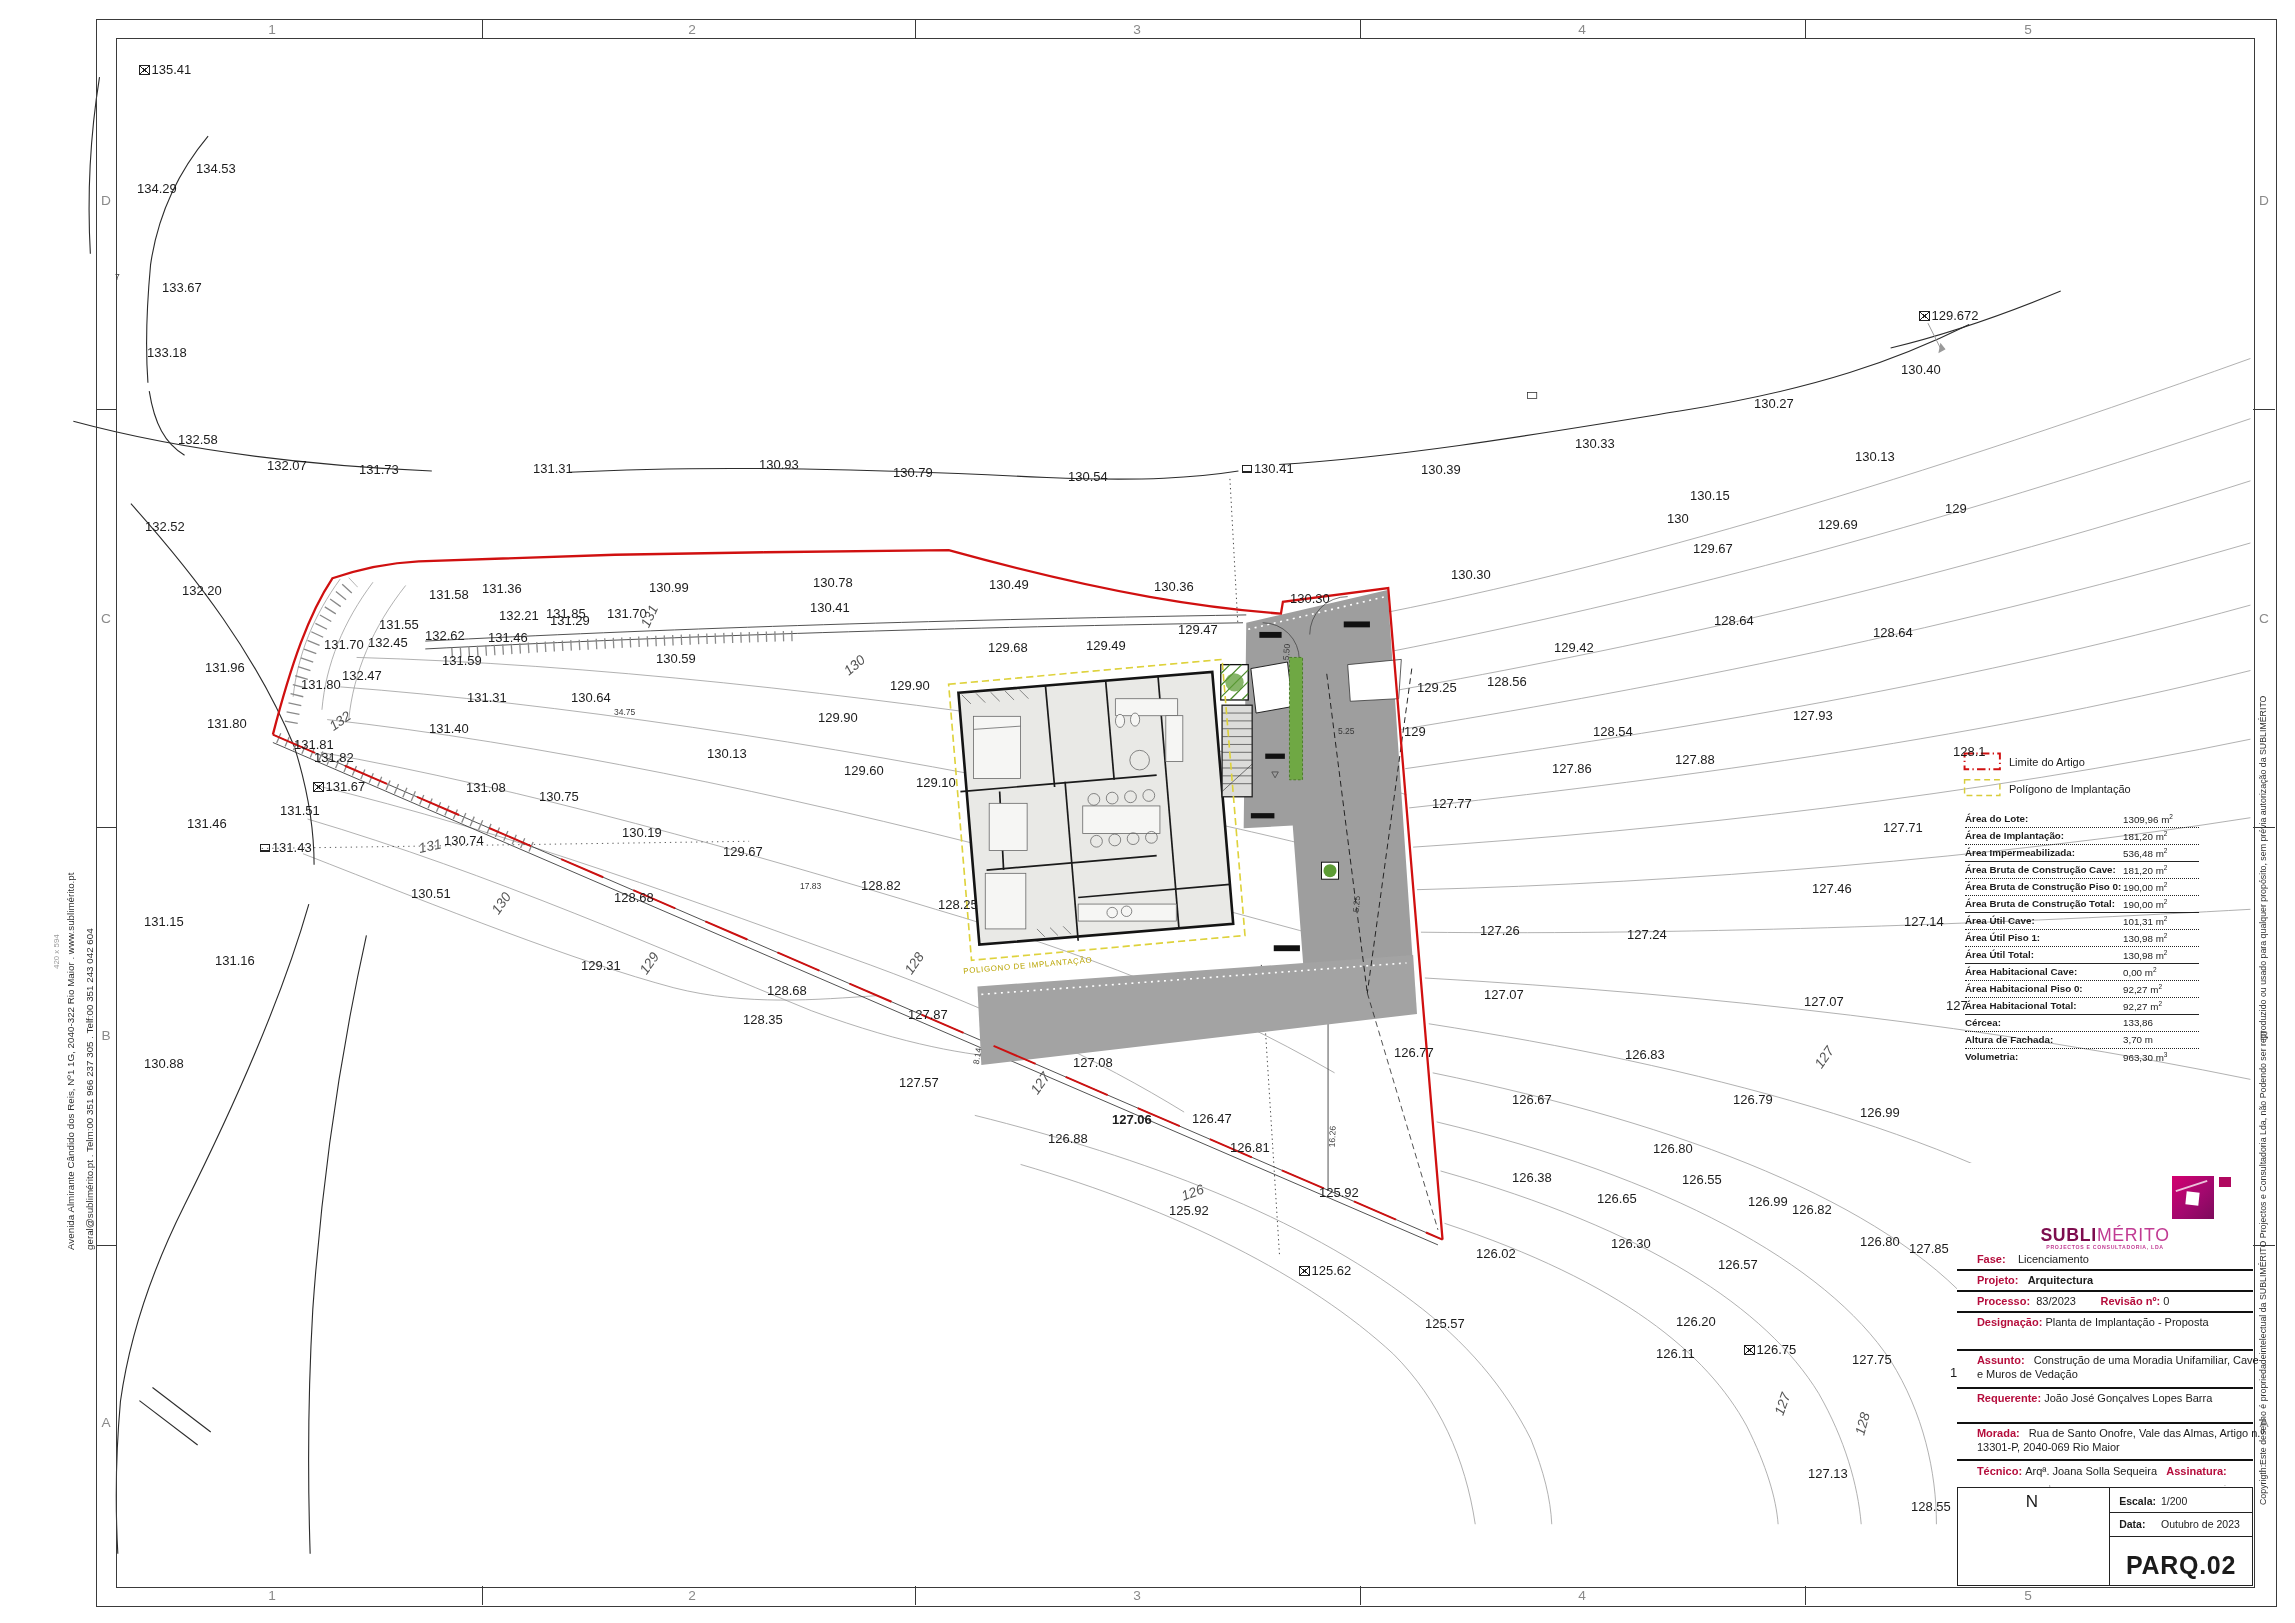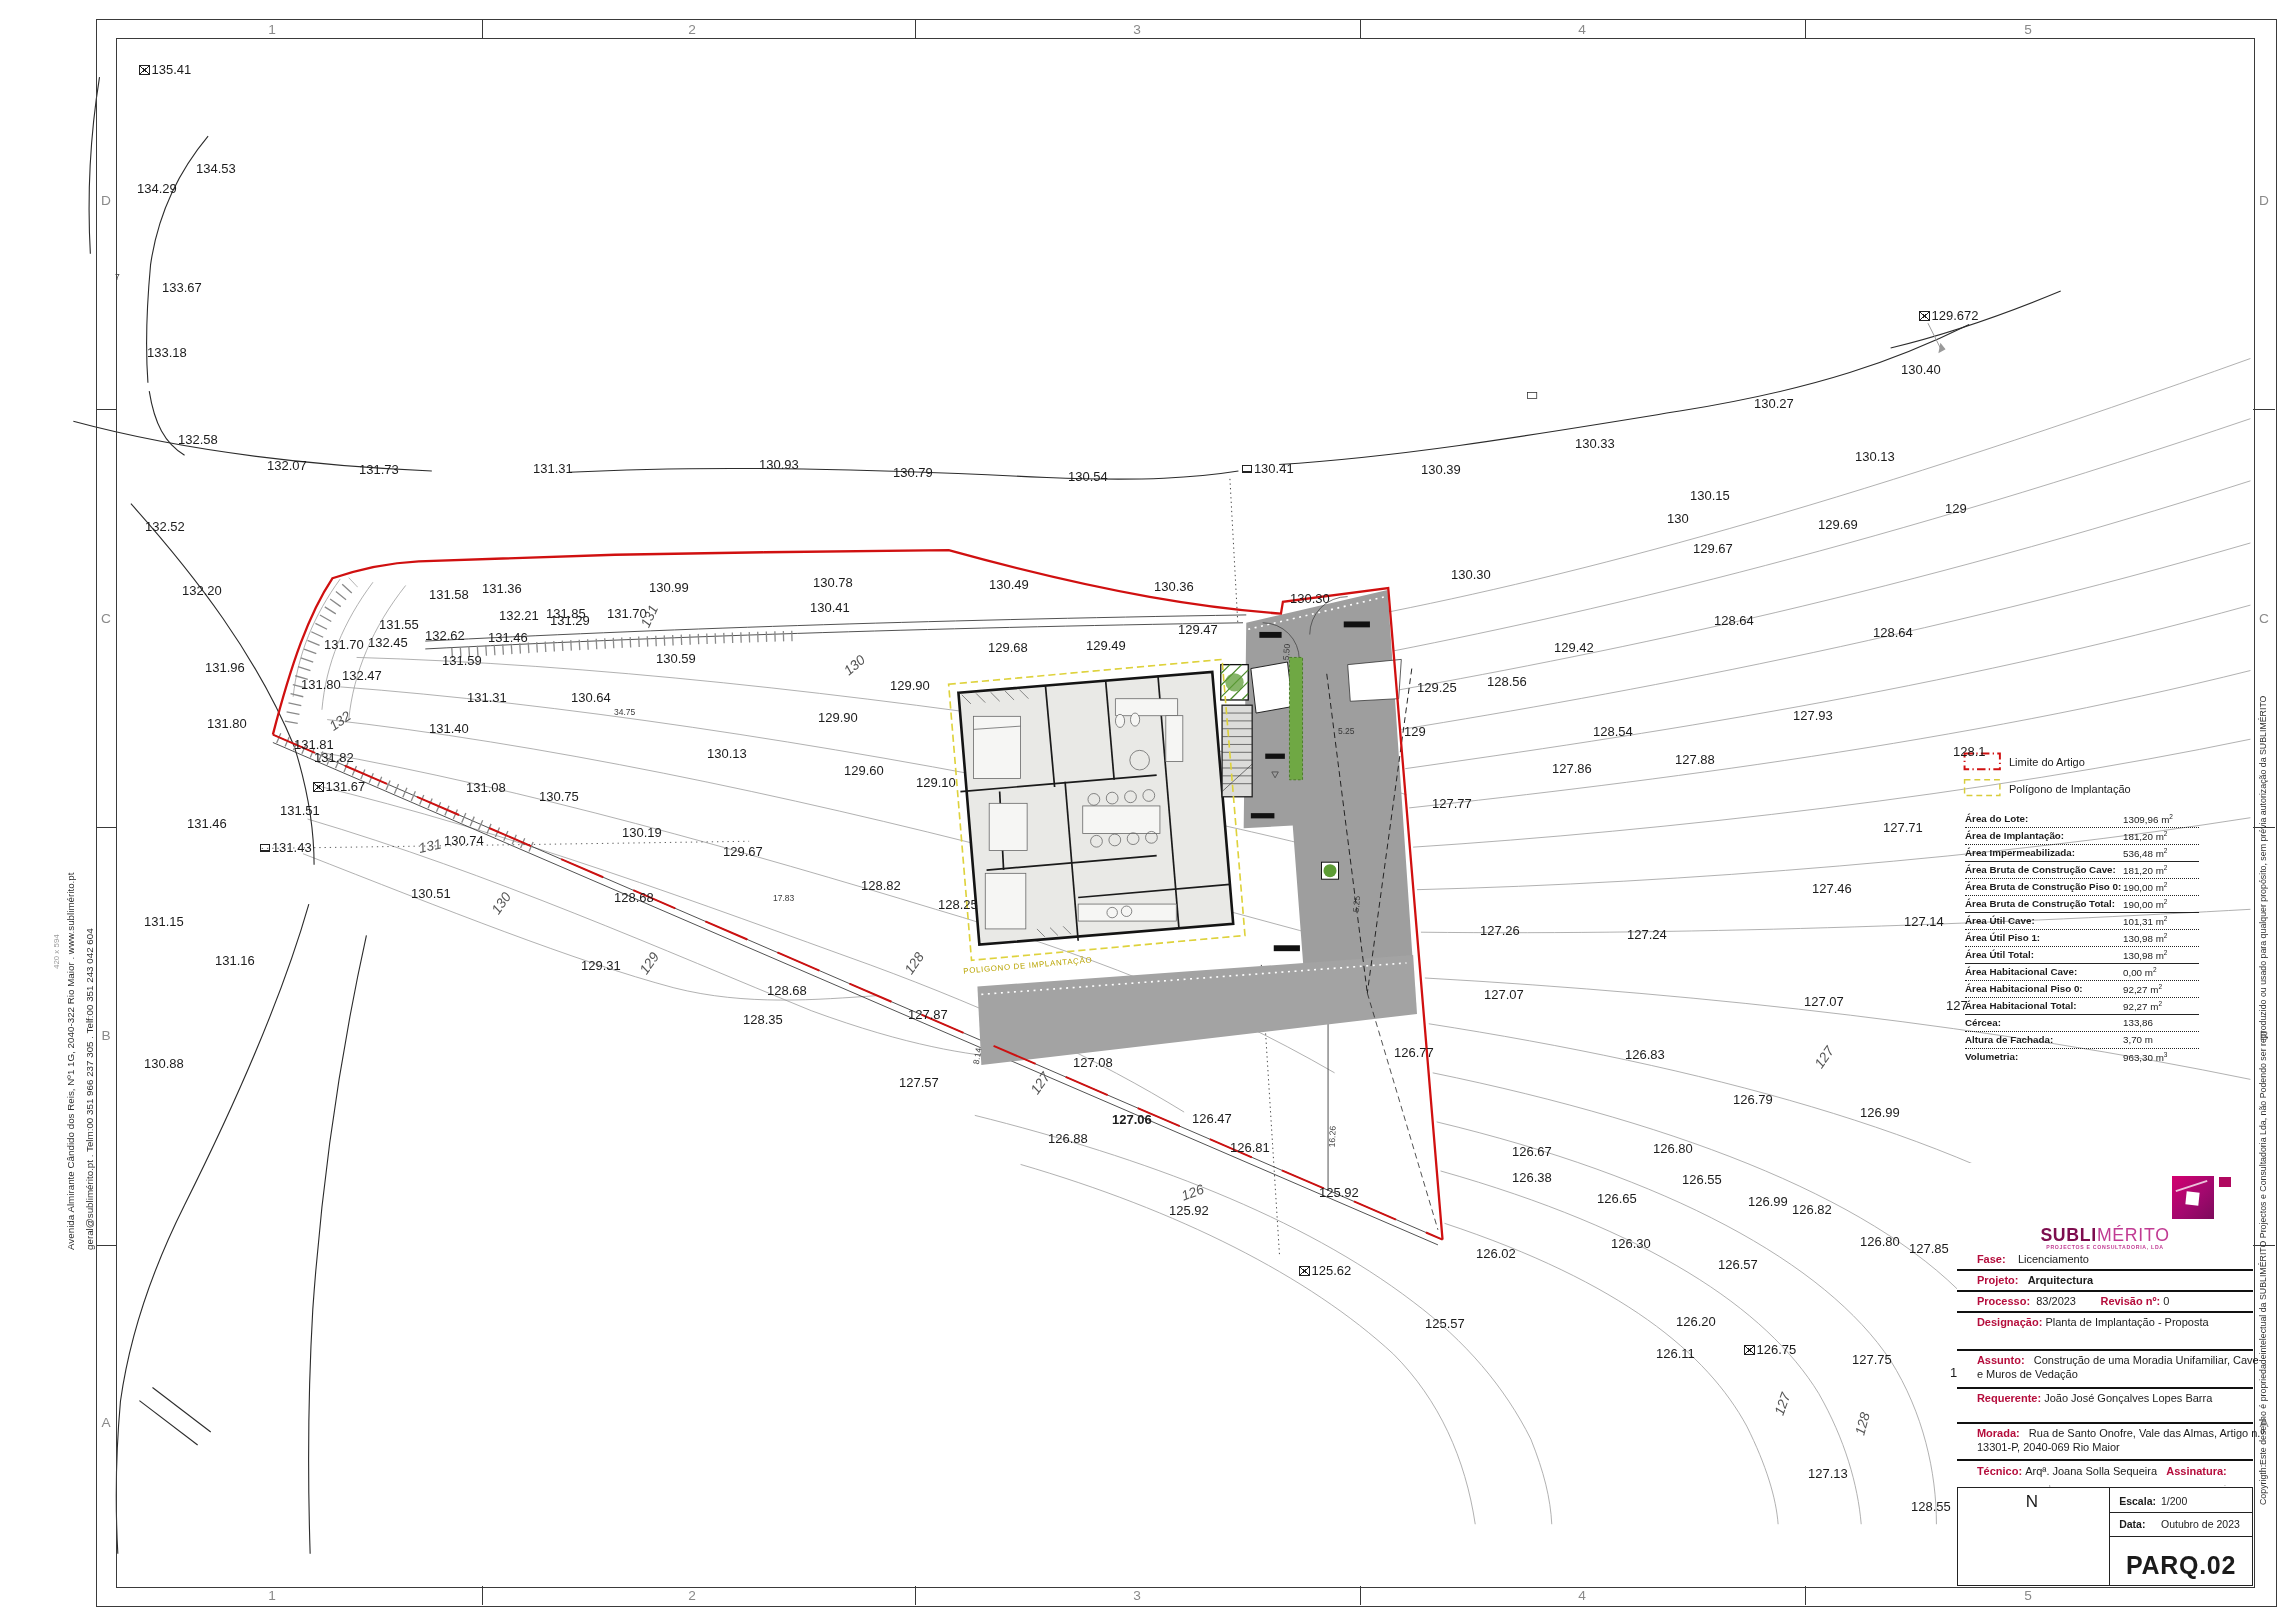--- a/index.html
+++ b/index.html
@@ -339,21 +339,21 @@
       <div class="lbl" style="left: 916px; top: 776px;">129.10</div>
       <div class="lbl" style="left: 707px; top: 747px;">130.13</div>
       <div class="lbl" style="left: 539px; top: 790px;">130.75</div>
       <div class="lbl" style="left: 466px; top: 781px;">131.08</div>
       <div class="lbl" style="left: 622px; top: 826px;">130.19</div>
       <div class="lbl" style="left: 723px; top: 845px;">129.67</div>
       <div class="lbl" style="left: 444px; top: 834px;">130.74</div>
       <div class="lbl" style="left: 411px; top: 887px;">130.51</div>
       <div class="lbl rot" style="left: 495px; top: 906px; transform: rotate(-55deg);">130</div>
       <div class="lbl" style="left: 861px; top: 879px;">128.82</div>
-      <div class="lbl dim" style="left: 773px; top: 882px; margin-top: 12px;">17.83</div>
+      <div class="lbl dim" style="left: 800px; top: 882px;">17.83</div>
       <div class="lbl" style="left: 938px; top: 898px;">128.25</div>
       <div class="lbl" style="left: 614px; top: 891px;">128.68</div>
       <div class="lbl" style="left: 767px; top: 984px;">128.68</div>
       <div class="lbl" style="left: 743px; top: 1013px;">128.35</div>
       <div class="lbl" style="left: 581px; top: 959px;">129.31</div>
       <div class="lbl rot" style="left: 643px; top: 966px; transform: rotate(-55deg);">129</div>
       <div class="lbl rot" style="left: 908px; top: 966px; transform: rotate(-55deg);">128</div>
       <div class="lbl" style="left: 908px; top: 1008px;">127.87</div>
       <div class="lbl" style="left: 899px; top: 1076px;">127.57</div>
       <div class="lbl" style="left: 1112px; top: 1113px; font-weight: bold;">127.06</div>
@@ -380,21 +380,21 @@
       <div class="lbl" style="left: 1904px; top: 915px;">127.14</div>
       <div class="lbl" style="left: 1480px; top: 924px;">127.26</div>
       <div class="lbl" style="left: 1804px; top: 995px;">127.07</div>
       <div class="lbl" style="left: 1484px; top: 988px;">127.07</div>
       <div class="lbl" style="left: 1946px; top: 999px;">127</div>
       <div class="lbl rot" style="left: 1818px; top: 1060px; transform: rotate(-55deg);">127</div>
       <div class="lbl" style="left: 1625px; top: 1048px;">126.83</div>
       <div class="lbl" style="left: 1733px; top: 1093px;">126.79</div>
       <div class="lbl" style="left: 1860px; top: 1106px;">126.99</div>
       <div class="lbl" style="left: 1653px; top: 1142px;">126.80</div>
-      <div class="lbl" style="left: 1512px; top: 1145px; text-align: center;">126.67</div>
+      <div class="lbl" style="left: 1512px; top: 1093px; text-align: center;">126.67</div>
       <div class="lbl" style="left: 1597px; top: 1192px;">126.65</div>
       <div class="lbl" style="left: 1748px; top: 1195px;">126.99</div>
       <div class="lbl" style="left: 1860px; top: 1235px;">126.80</div>
       <div class="lbl" style="left: 1682px; top: 1173px;">126.55</div>
       <div class="lbl" style="left: 1512px; top: 1171px;">126.38</div>
       <div class="lbl" style="left: 1792px; top: 1203px;">126.82</div>
       <div class="lbl" style="left: 1611px; top: 1237px;">126.30</div>
       <div class="lbl" style="left: 1718px; top: 1258px;">126.57</div>
       <div class="lbl" style="left: 1909px; top: 1242px;">127.85</div>
       <div class="lbl" style="left: 1676px; top: 1315px;">126.20</div>

